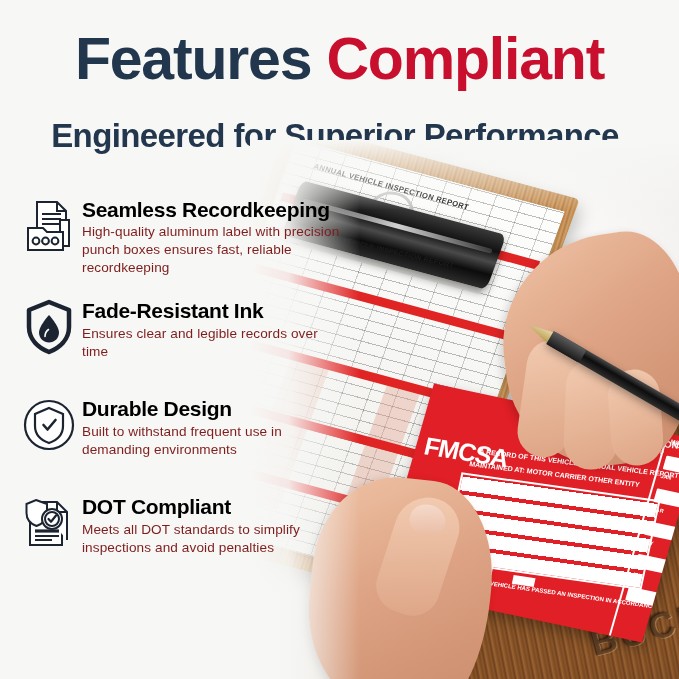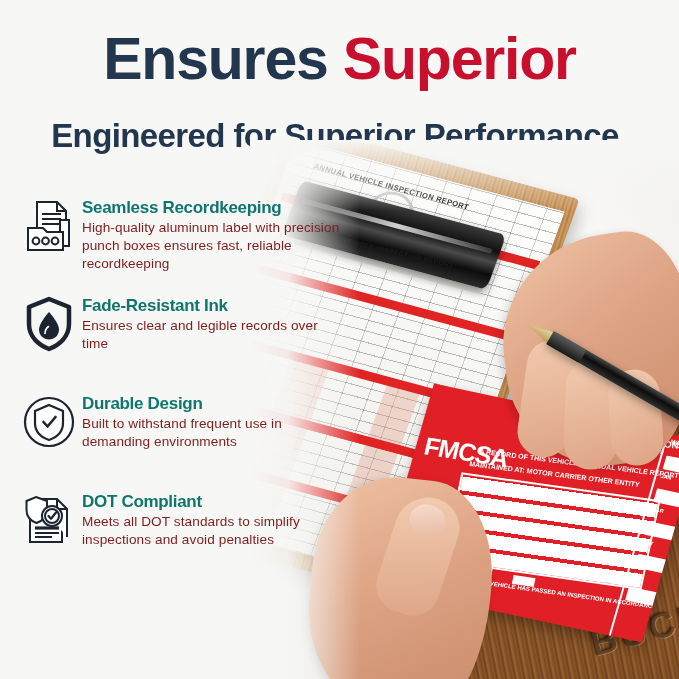--- a/index.html
+++ b/index.html
@@ -58,23 +58,23 @@
   .feature-icon {
     flex: 0 0 66px;
     width: 66px; height: 68px;
     display: flex;
     align-items: flex-start;
     justify-content: center;
     padding-top: 2px;
   }
   .feature-text { flex: 1 1 auto; padding-top: 2px; }
   .feature-title {
-    font-size: 17px;
-    font-weight: bold;
-    color: #0f766e;
+    font-size: 21px;
+    font-weight: bold;
+    color: #000000;
     letter-spacing: -0.3px;
     line-height: 1.15;
     margin-bottom: 1px;
   }
   .feature-desc {
     font-size: 13.6px;
     color: #7f1d1d;
     line-height: 1.33;
     letter-spacing: 0.1px;
   }
@@ -499,21 +499,21 @@
       <div class="thumb">
         <div class="nail"></div>
       </div>
     </div>
 
     <div class="photo-fade"></div>
     <div class="photo-fade-top"></div>
   </div>
 
   <div class="headline">
-    <span class="w1">Ensures</span><span> </span><span class="w2">Superior</span>
+    <span class="w1">Features</span><span> </span><span class="w2">Compliant</span>
   </div>
   <div class="subheadline">Engineered for Superior Performance</div>
 
   <div class="features">
 
     <div class="feature">
       <div class="feature-icon">
         <svg width="52" height="56" viewBox="0 0 52 56" fill="none" stroke="#1b2430" stroke-width="2">
           <path d="M14 4 H34 L43 13 V36 H14 Z" fill="#fff"></path>
           <path d="M34 4 V13 H43"></path>

